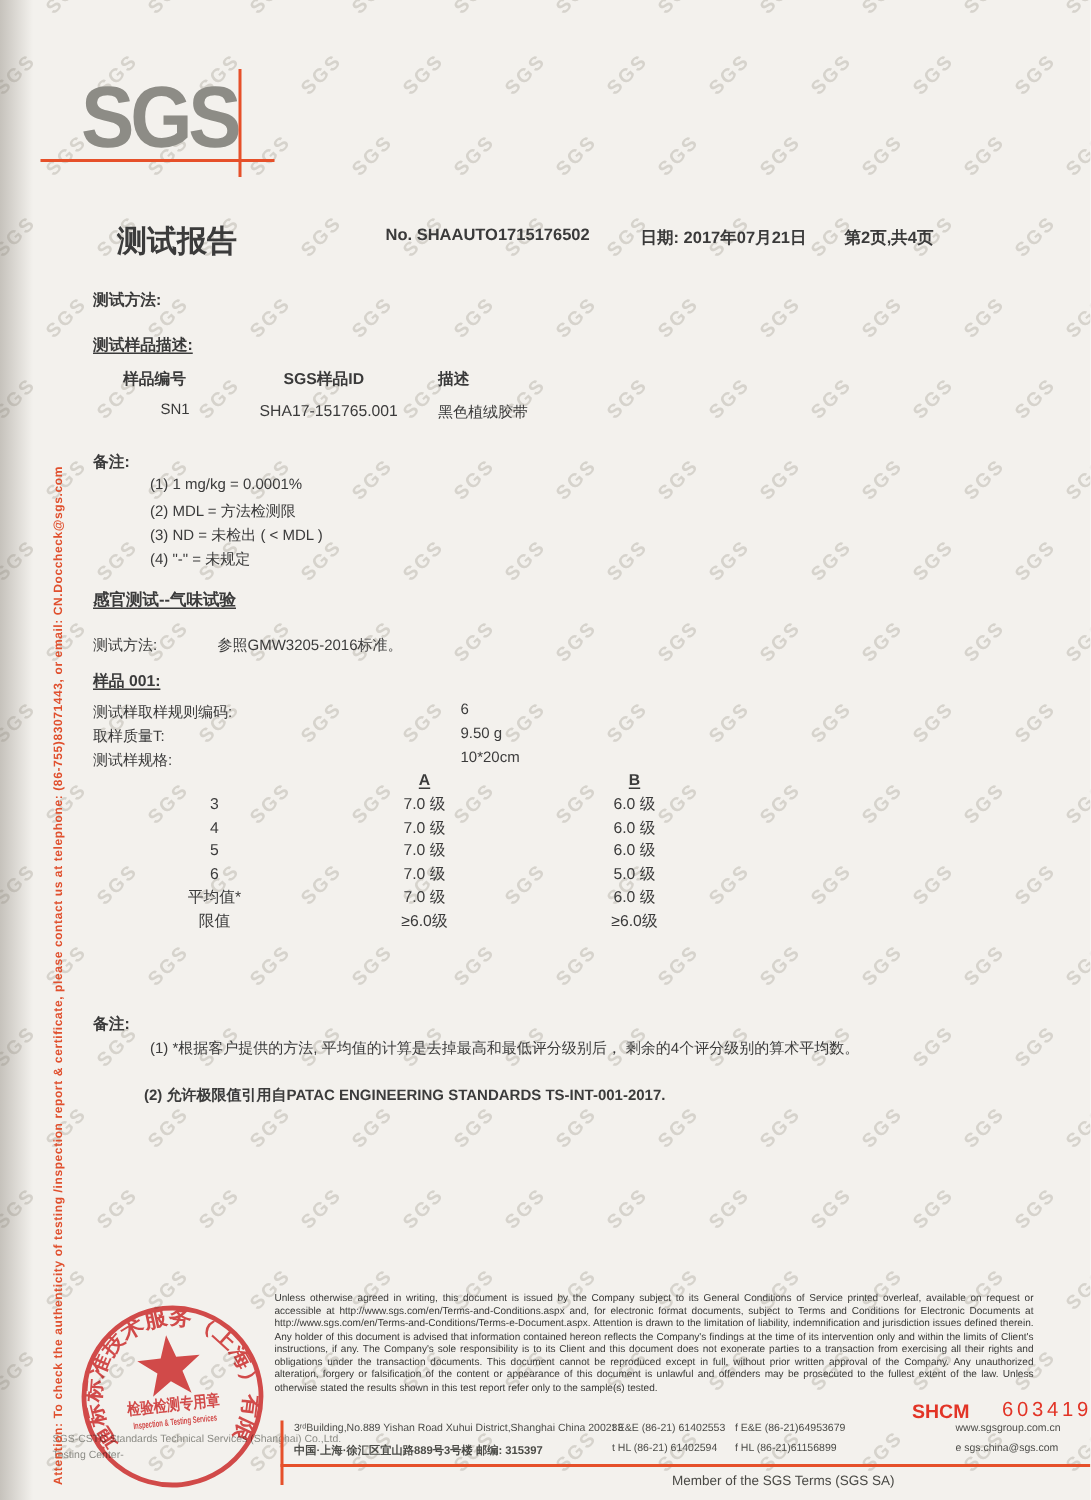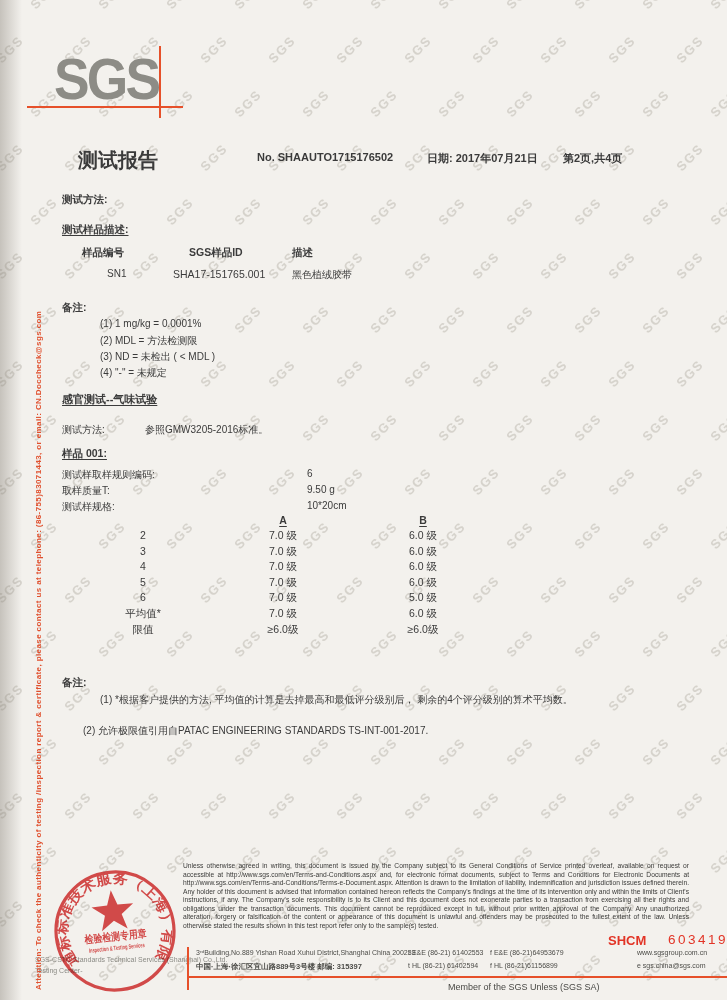--- a/index.html
+++ b/index.html
@@ -290,32 +290,31 @@
   <div class="abs txt" style="left:307px;top:468px;">6</div>
   <div class="abs txt" style="left:62px;top:484px;">取样质量T:</div>
   <div class="abs txt" style="left:307px;top:484px;">9.50 g</div>
   <div class="abs txt" style="left:62px;top:500px;">测试样规格:</div>
   <div class="abs txt" style="left:307px;top:500px;">10*20cm</div>
 
   <div class="abs gradehead" style="left:243px;top:514px;">A</div>
   <div class="abs gradehead" style="left:383px;top:514px;">B</div>
 
   <div class="abs" style="left:93px;top:529px;">
-    <div class="grow"><span class="gl">2</span><span class="ga">7.0 级</span><span class="gb">6.0 级</span></div>
     <div class="grow"><span class="gl">3</span><span class="ga">7.0 级</span><span class="gb">6.0 级</span></div>
     <div class="grow"><span class="gl">4</span><span class="ga">7.0 级</span><span class="gb">6.0 级</span></div>
     <div class="grow"><span class="gl">5</span><span class="ga">7.0 级</span><span class="gb">6.0 级</span></div>
     <div class="grow"><span class="gl">6</span><span class="ga">7.0 级</span><span class="gb">5.0 级</span></div>
     <div class="grow"><span class="gl">平均值*</span><span class="ga">7.0 级</span><span class="gb">6.0 级</span></div>
     <div class="grow"><span class="gl">限值</span><span class="ga">≥6.0级</span><span class="gb">≥6.0级</span></div>
   </div>
 
   <div class="abs sec" style="left:62px;top:676px;">备注:</div>
   <div class="abs noteblock" style="left:100px;top:692px;width:567px;">(1) *根据客户提供的方法, 平均值的计算是去掉最高和最低评分级别后， 剩余的4个评分级别的算术平均数。</div>
-  <div class="abs noteblock" style="left:83px;top:723px;width:567px;">(2) 允许极限值引用自PATAC ENGINEERING STANDARDS TS-INT-001-2017.</div>
+  <div class="abs noteblock" style="left:96px;top:723px;width:567px;font-weight:bold;">(2) 允许极限值引用自PATAC ENGINEERING STANDARDS TS-INT-001-2017.</div>
 
   <div class="abs disclaimer" style="left:183px;top:862px;">Unless otherwise agreed in writing, this document is issued by the Company subject to its General Conditions of Service printed overleaf, available on request or accessible at http://www.sgs.com/en/Terms-and-Conditions.aspx and, for electronic format documents, subject to Terms and Conditions for Electronic Documents at http://www.sgs.com/en/Terms-and-Conditions/Terms-e-Document.aspx. Attention is drawn to the limitation of liability, indemnification and jurisdiction issues defined therein. Any holder of this document is advised that information contained hereon reflects the Company's findings at the time of its intervention only and within the limits of Client's instructions, if any. The Company's sole responsibility is to its Client and this document does not exonerate parties to a transaction from exercising all their rights and obligations under the transaction documents. This document cannot be reproduced except in full, without prior written approval of the Company. Any unauthorized alteration, forgery or falsification of the content or appearance of this document is unlawful and offenders may be prosecuted to the fullest extent of the law. Unless otherwise stated the results shown in this test report refer only to the sample(s) tested.</div>
 
   <div class="abs code-red" style="left:608px;top:933px;font-size:13px;">SHCM</div>
   <div class="abs code-red" style="left:668px;top:932px;font-size:13.5px;font-weight:normal;letter-spacing:2.5px;">6034190</div>
 
   <div class="abs company" style="left:35px;top:956px;">SGS-CSTC Standards Technical Services (Shanghai) Co.,Ltd.</div>
   <div class="abs company" style="left:35px;top:967px;">Testing Center-</div>
 
   <svg class="abs" width="150" height="150" viewBox="0 0 150 150" style="left:40px;top:856px;opacity:.9;mix-blend-mode:multiply;transform:rotate(-6deg);">
@@ -335,17 +334,17 @@
   <div class="abs accent-line" style="left:187px;top:976px;width:540px;height:1.5px;"></div>
 
   <div class="abs ftr" style="left:196px;top:949px;">3ʳᵈBuilding,No.889 Yishan Road Xuhui District,Shanghai China    200233</div>
   <div class="abs ftr b" style="left:196px;top:962px;font-size:7.5px;">中国·上海·徐汇区宜山路889号3号楼  邮编: 315397</div>
   <div class="abs ftr" style="left:408px;top:949px;">t E&amp;E (86-21) 61402553</div>
   <div class="abs ftr" style="left:408px;top:962px;">t HL (86-21) 61402594</div>
   <div class="abs ftr" style="left:490px;top:949px;">f E&amp;E (86-21)64953679</div>
   <div class="abs ftr" style="left:490px;top:962px;">f HL (86-21)61156899</div>
   <div class="abs ftr" style="left:637px;top:949px;">www.sgsgroup.com.cn</div>
   <div class="abs ftr" style="left:637px;top:962px;">e  sgs.china@sgs.com</div>
-  <div class="abs" style="left:448px;top:982px;font-size:9px;color:#494945;white-space:nowrap;">Member of the SGS Unless (SGS SA)</div>
+  <div class="abs" style="left:448px;top:982px;font-size:9px;color:#494945;white-space:nowrap;">Member of the SGS Terms (SGS SA)</div>
 
   <div class="sidebar-note">Attention: To check the authenticity of testing /inspection report &amp; certificate, please contact us at telephone: (86-755)83071443, or email: CN.Doccheck@sgs.com</div>
 
 </div>
 
 </body></html>

